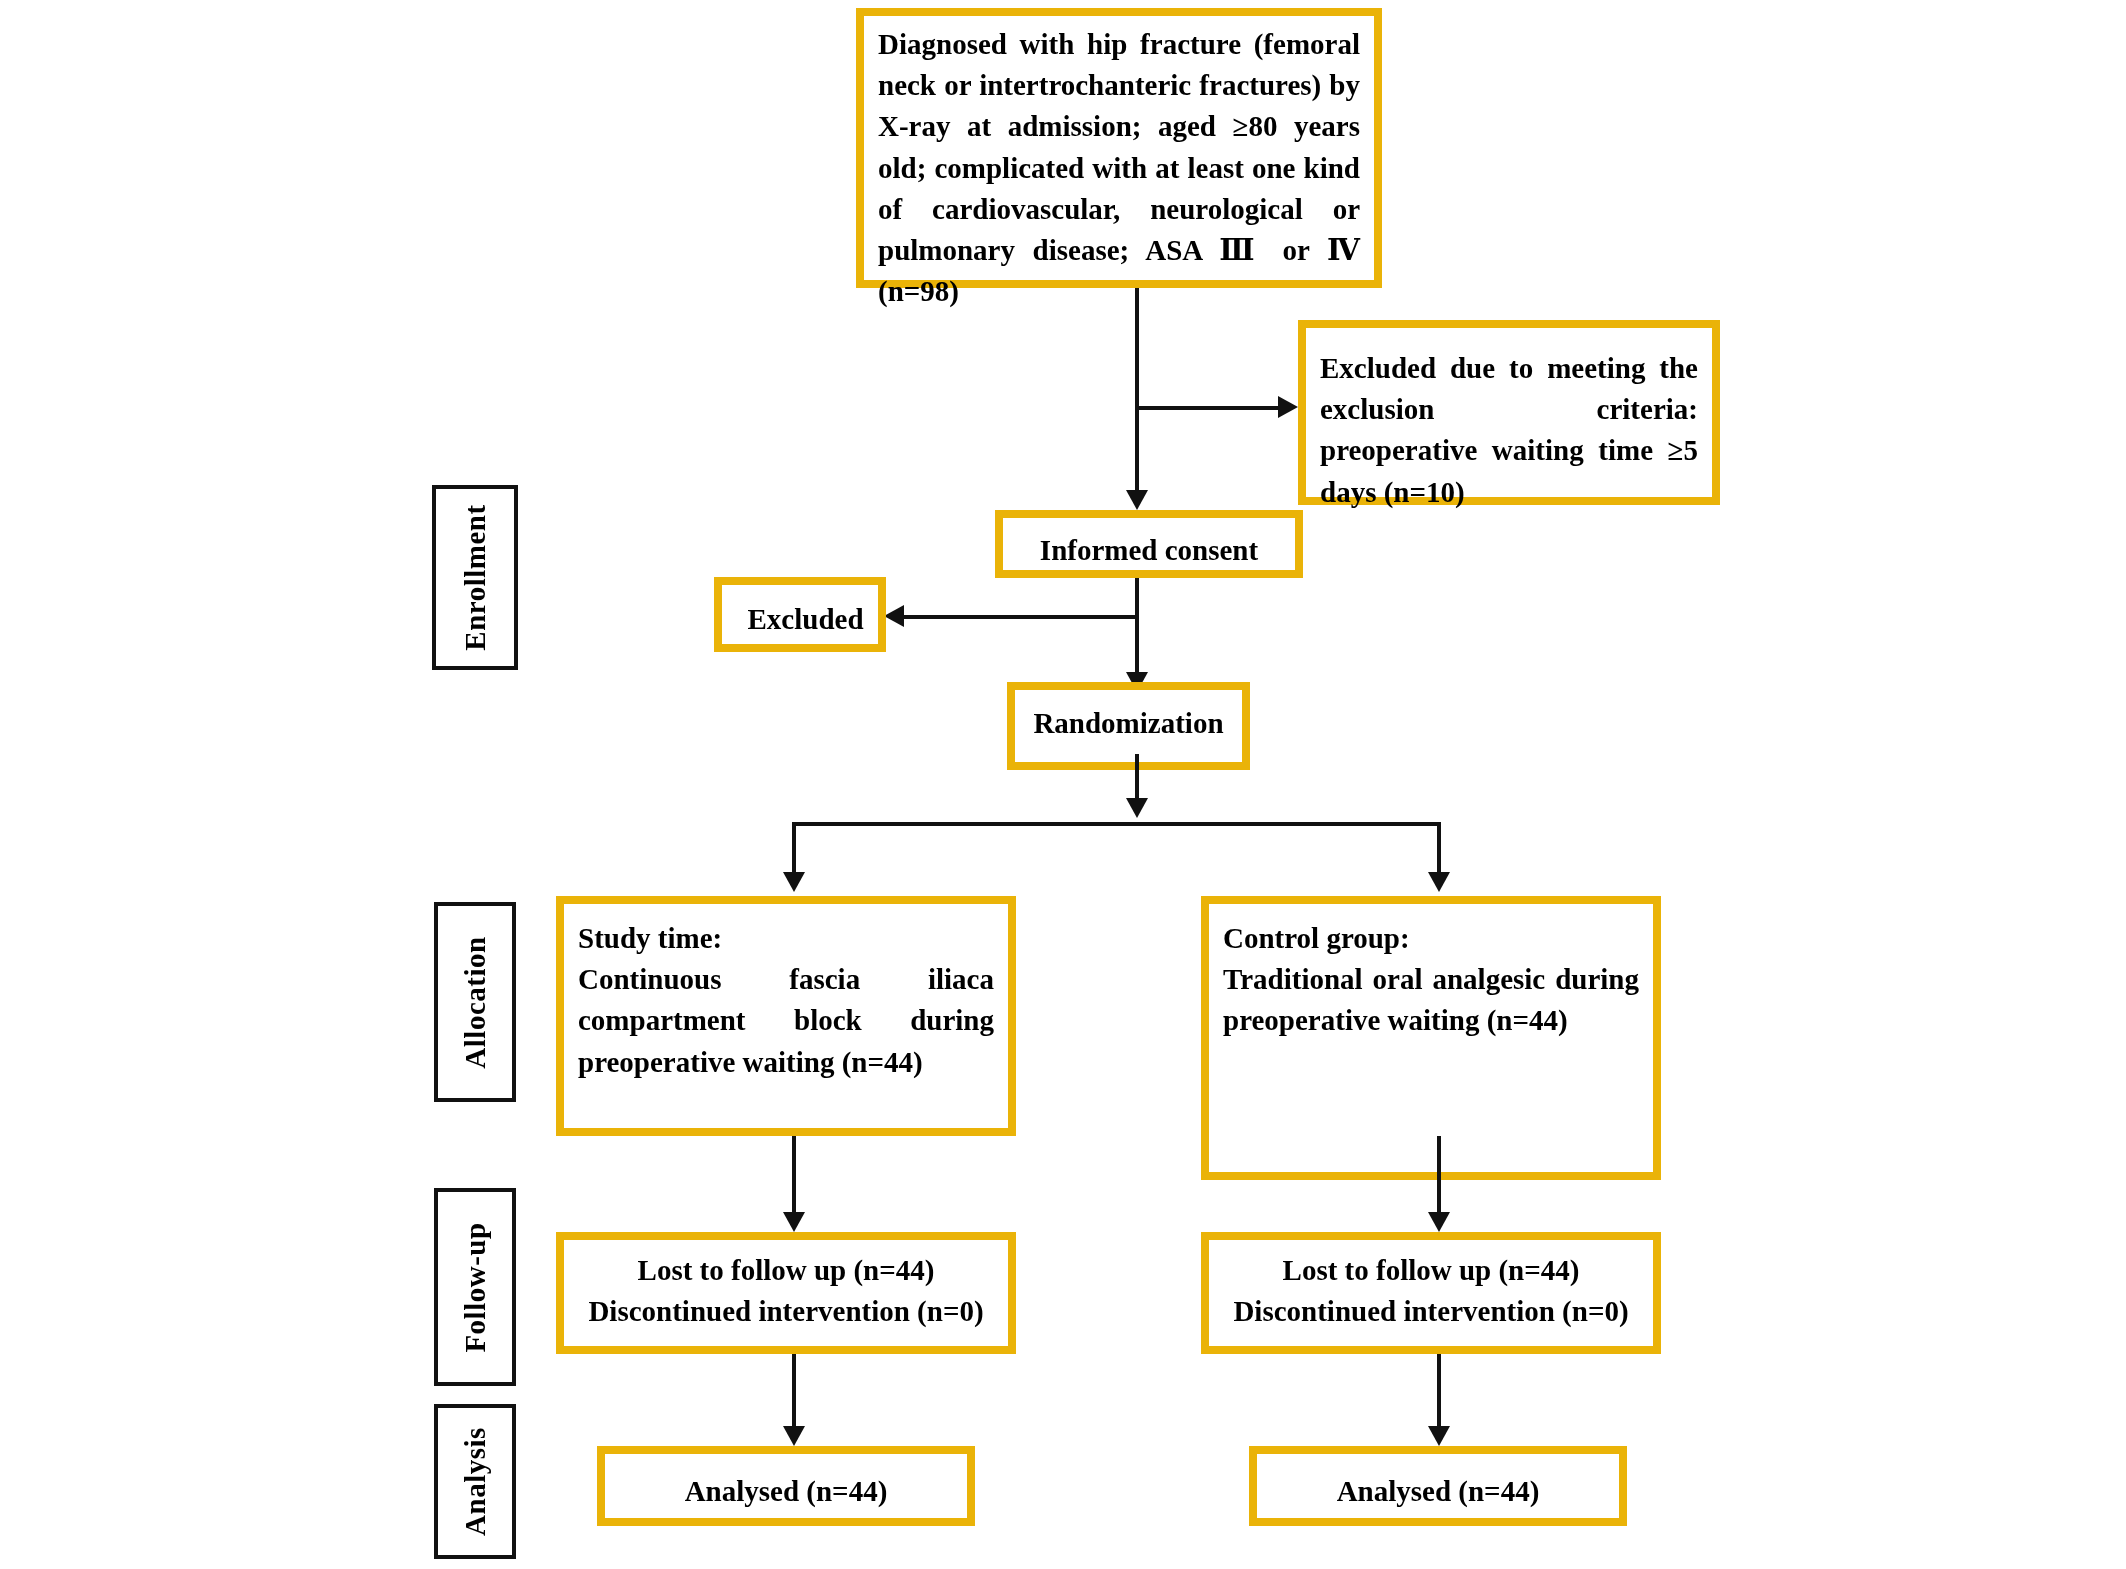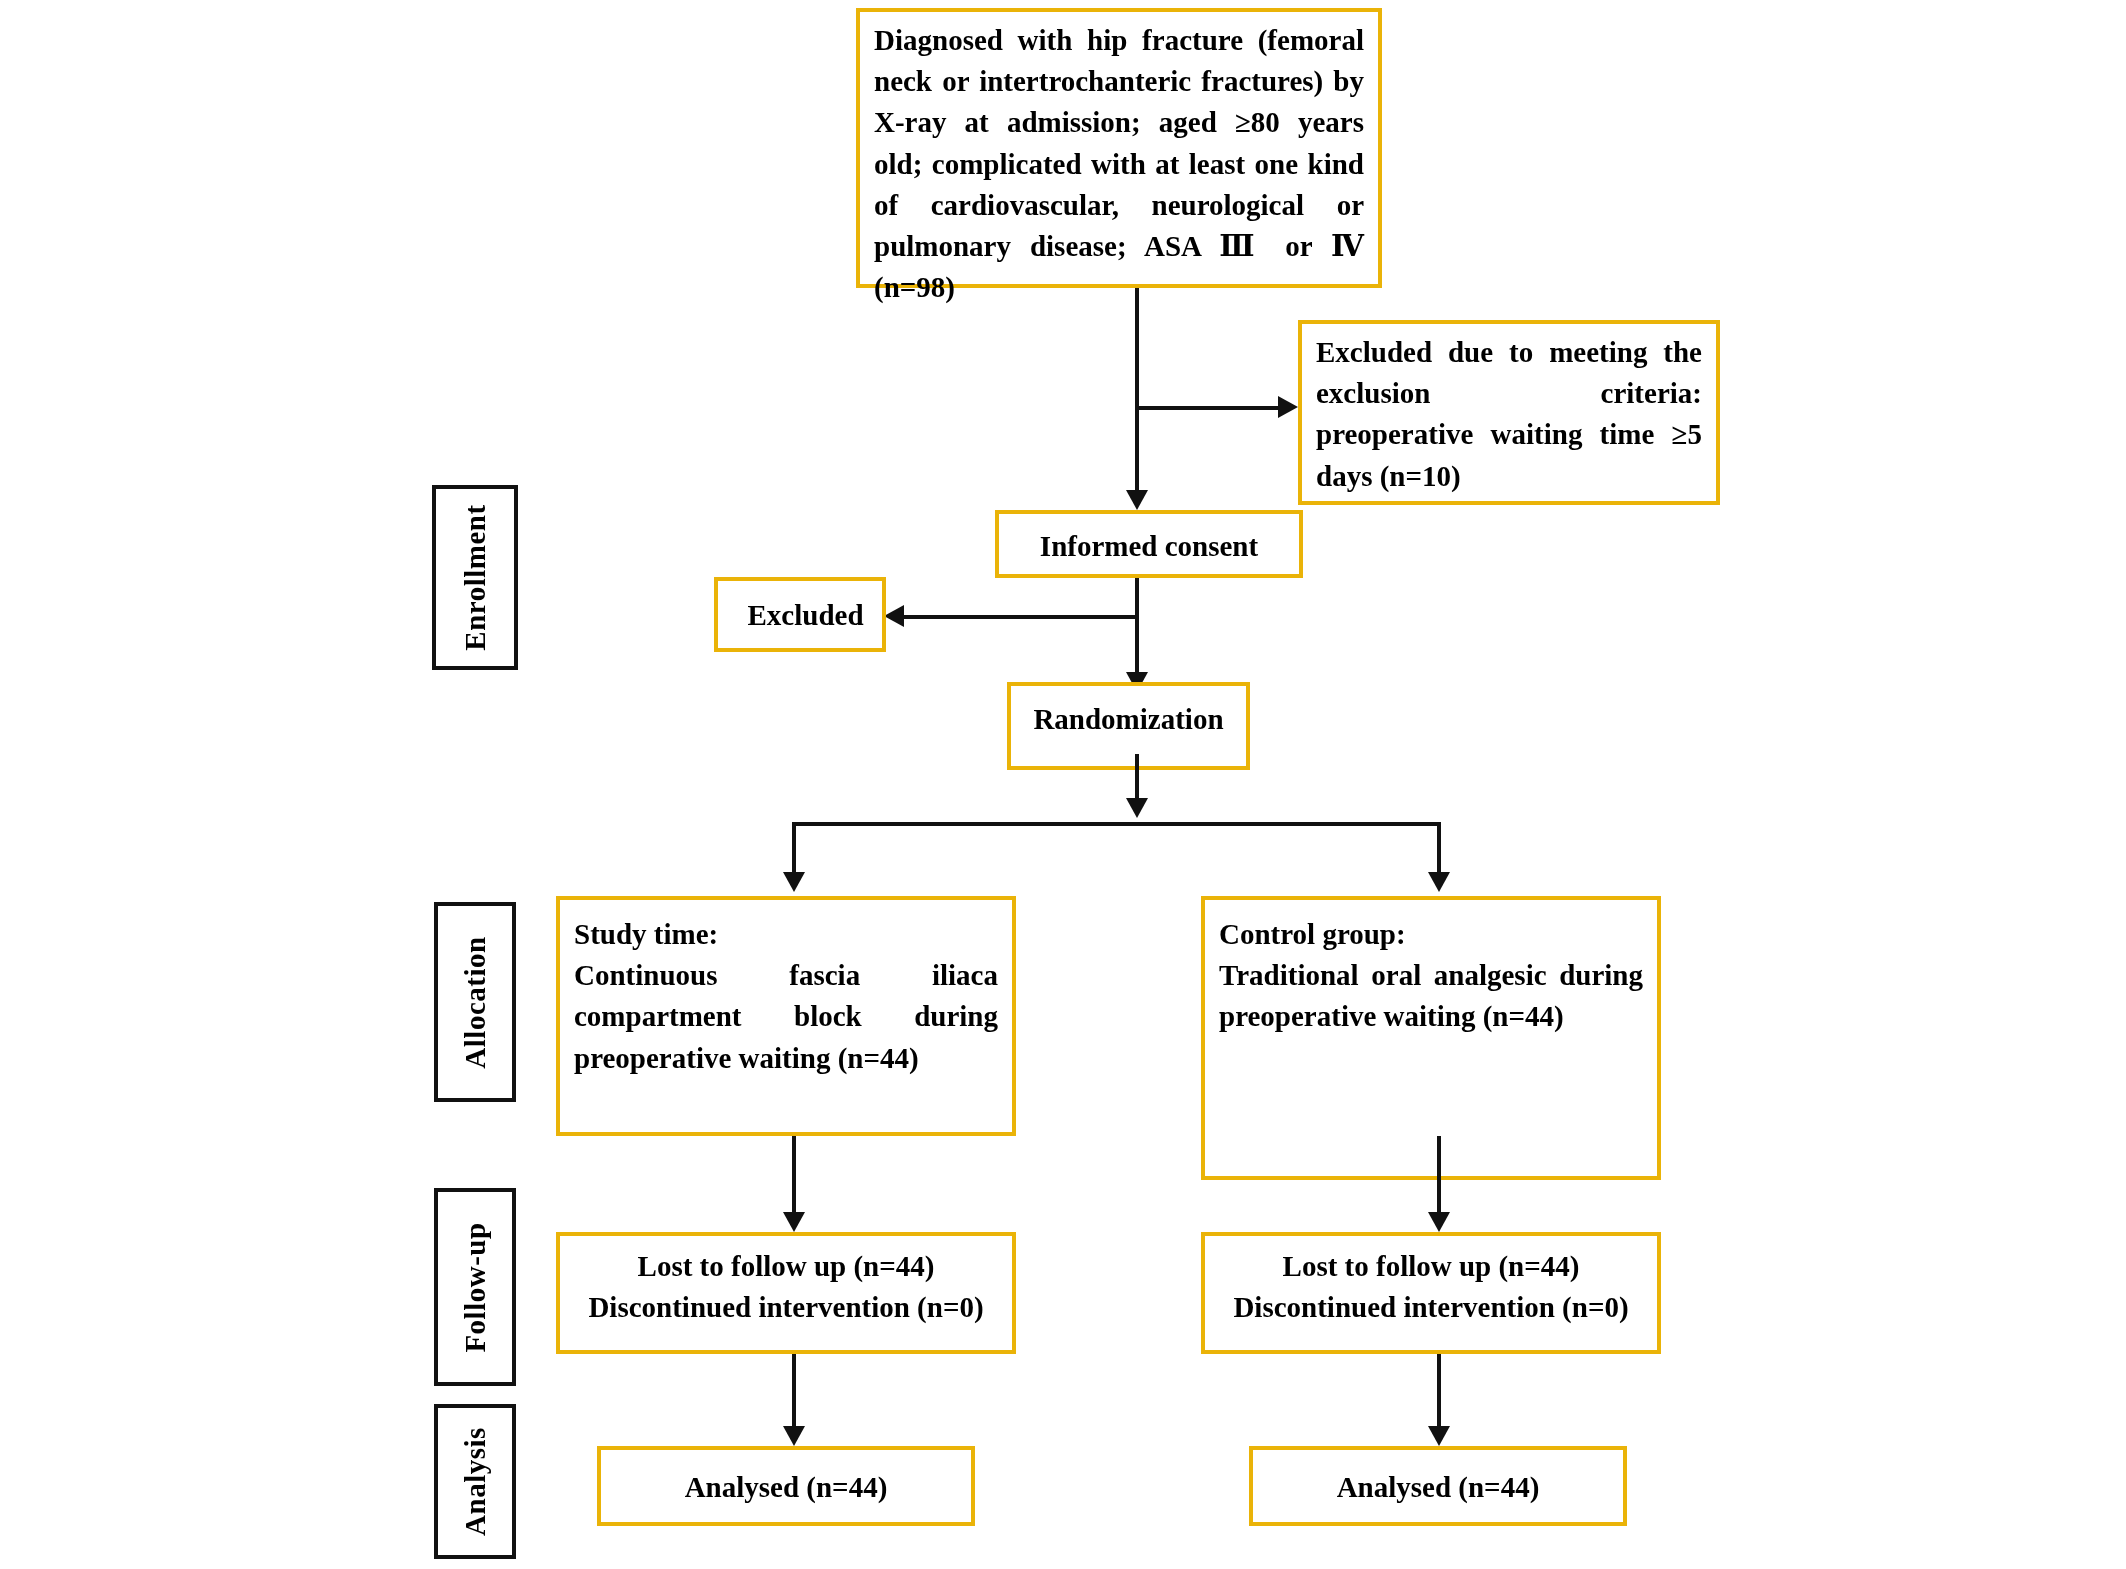--- a/index.html
+++ b/index.html
@@ -14,21 +14,21 @@
     height: 1569px;
     background: #ffffff;
     font-family: "Liberation Serif", "DejaVu Serif", serif;
     overflow: hidden;
   }
 
   
   .box {
     position: absolute;
     box-sizing: border-box;
-    border: 4px solid #eab308;
+    border: 8px solid #eab308;
     background: #ffffff;
     color: #000000;
     font-weight: bold;
     line-height: 1.42;
   }
   .box .pad {
     padding: 8px 14px;
   }
 
   
@@ -122,21 +122,21 @@
     <div class="pad justify" style="font-size:29px;">Diagnosed with hip fracture (femoral neck or intertrochanteric fractures) by X-ray at admission; aged ≥80 years old; complicated with at least one kind of cardiovascular, neurological or pulmonary disease; ASA Ⅲ or Ⅳ (n=98)</div>
   </div>
 
   <div class="vline" style="left:1135px; top:288px; height:212px;"></div>
   <div class="arrow-down" style="left:1126px; top:490px;"></div>
 
   <div class="hline" style="left:1135px; top:406px; width:147px;"></div>
   <div class="arrow-right" style="left:1278px; top:396px;"></div>
 
   <div class="box" style="left:1298px; top:320px; width:422px; height:185px;">
-    <div class="pad justify" style="font-size:29px; padding-top:8px;">Excluded due to meeting the exclusion criteria: preoperative waiting time ≥5 days (n=10)</div>
+    <div class="pad justify" style="font-size:29px; padding-top:20px;">Excluded due to meeting the exclusion criteria: preoperative waiting time ≥5 days (n=10)</div>
   </div>
 
   <div class="box" style="left:995px; top:510px; width:308px; height:68px;">
     <div class="pad center" style="font-size:29px; padding-top:12px;">Informed consent</div>
   </div>
 
   <div class="vline" style="left:1135px; top:578px; height:108px;"></div>
   <div class="arrow-down" style="left:1126px; top:672px;"></div>
 
   <div class="hline" style="left:900px; top:615px; width:239px;"></div>

